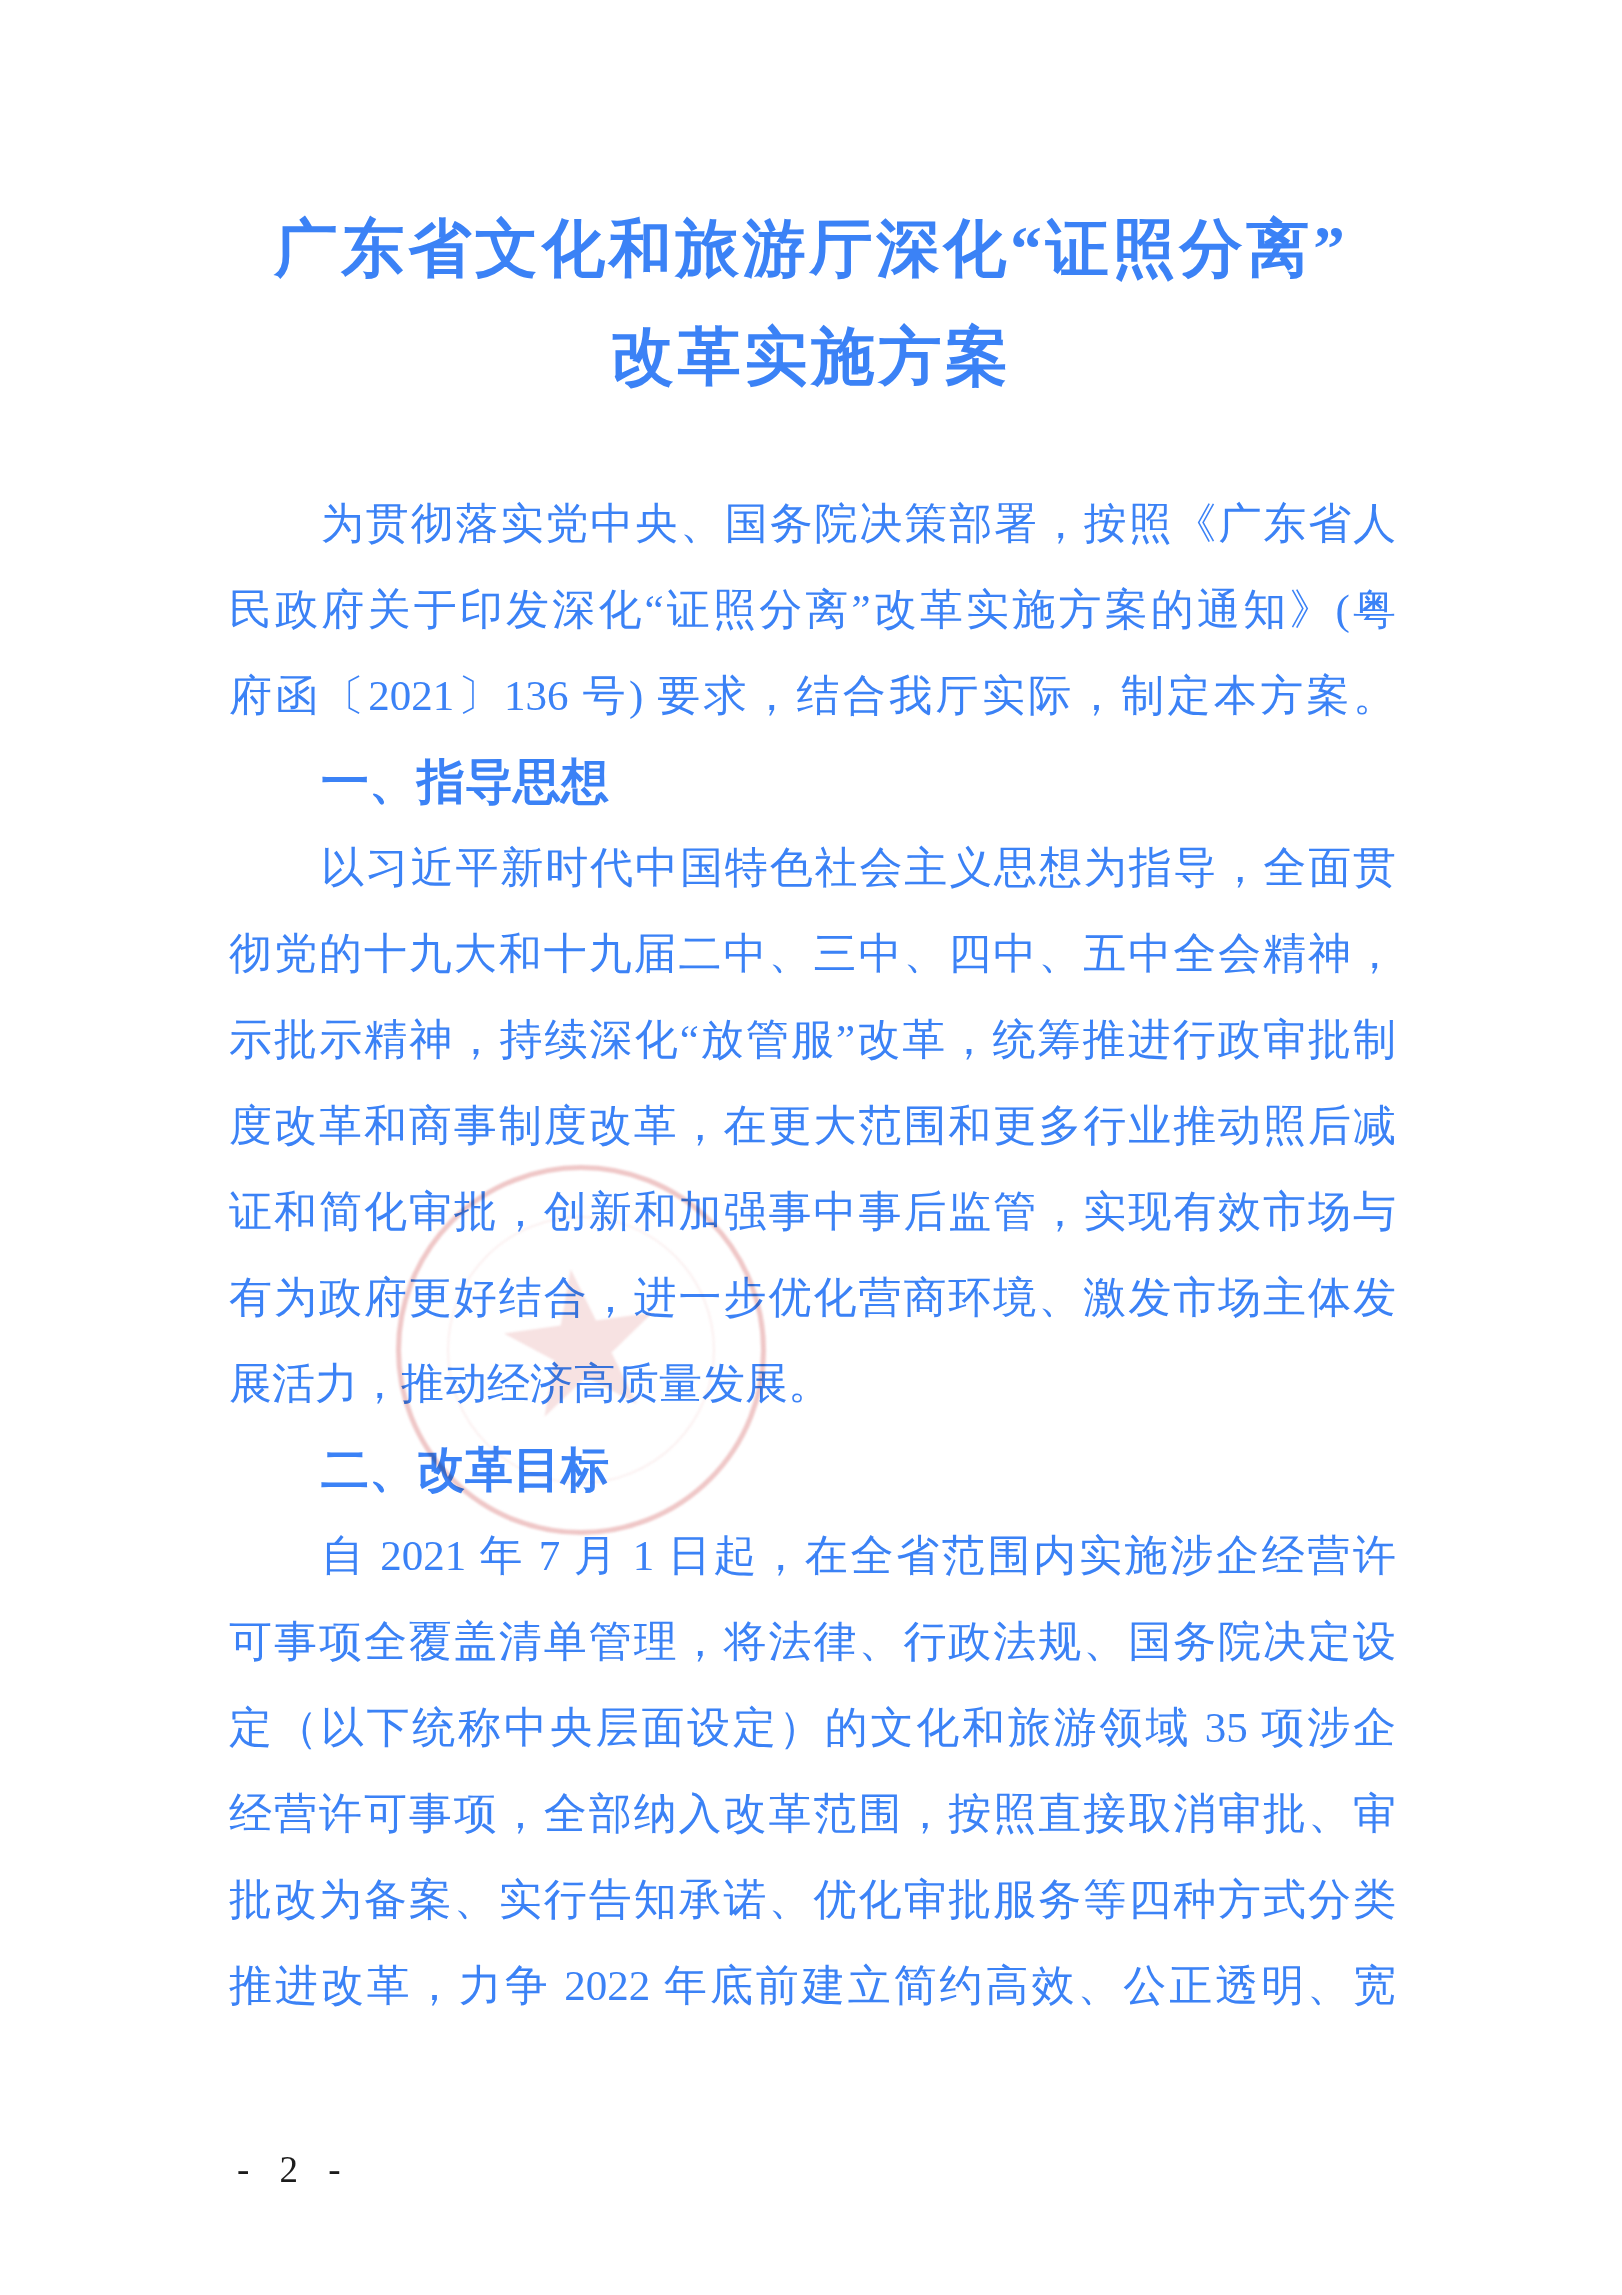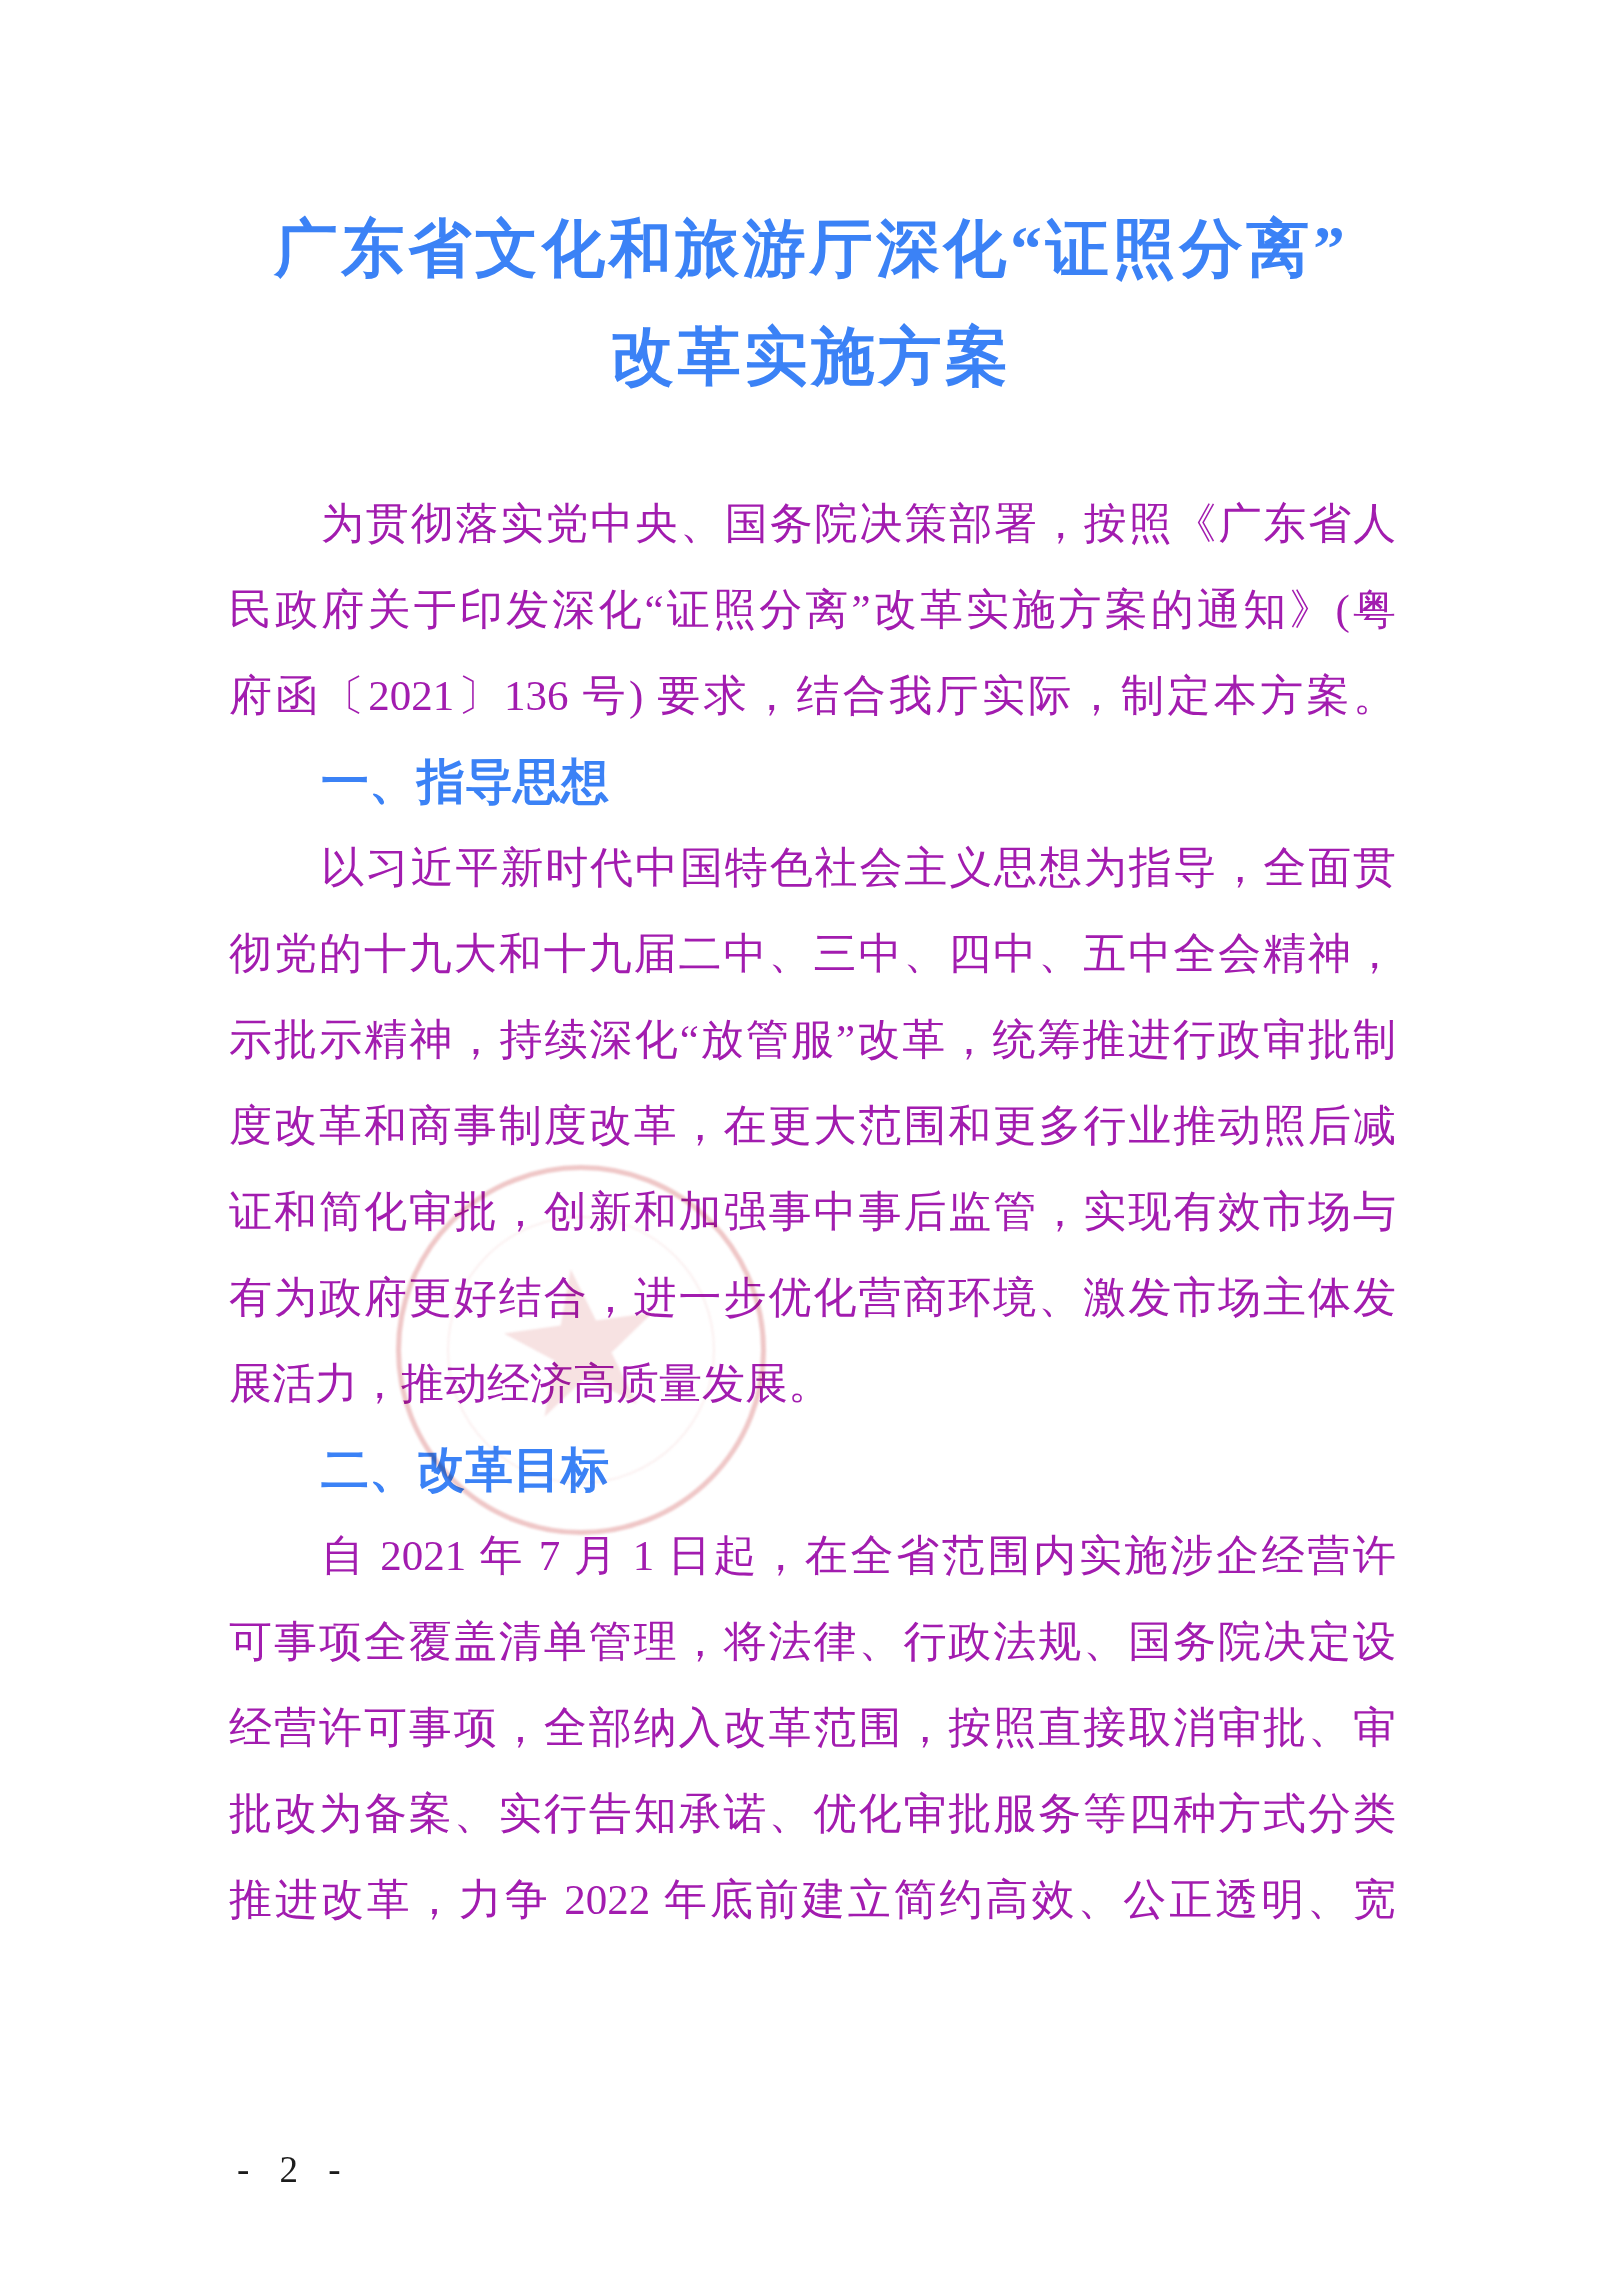--- a/index.html
+++ b/index.html
@@ -41,21 +41,21 @@
     width: 1167px;
   }
   .line {
     font-size: 43px;
     line-height: 86px;
     height: 86px;
     text-align: justify;
     text-align-last: justify;
     text-justify: inter-character;
     white-space: nowrap;
-    color: #a21caf;
+    color: #3b82f6;
   }
   .line.indent { padding-left: 92px; }
   .line.para-end {
     text-align: center;
     text-align-last: left;
   }
   .line.heading {
     font-family: "Liberation Sans", "DejaVu Sans", sans-serif;
     font-weight: 700;
     font-size: 48px;
@@ -126,20 +126,21 @@
     <div class="line indent">以习近平新时代中国特色社会主义思想为指导，全面贯</div>
     <div class="line">彻党的十九大和十九届二中、三中、四中、五中全会精神，</div>
     <div class="line">示批示精神，持续深化“放管服”改革，统筹推进行政审批制</div>
     <div class="line">度改革和商事制度改革，在更大范围和更多行业推动照后减</div>
     <div class="line">证和简化审批，创新和加强事中事后监管，实现有效市场与</div>
     <div class="line">有为政府更好结合，进一步优化营商环境、激发市场主体发</div>
     <div class="line para-end">展活力，推动经济高质量发展。</div>
     <div class="line heading">二、改革目标</div>
     <div class="line indent">自 2021 年 7 月 1 日起，在全省范围内实施涉企经营许</div>
     <div class="line">可事项全覆盖清单管理，将法律、行政法规、国务院决定设</div>
+    <div class="line">定（以下统称中央层面设定）的文化和旅游领域 35 项涉企</div>
     <div class="line">经营许可事项，全部纳入改革范围，按照直接取消审批、审</div>
     <div class="line">批改为备案、实行告知承诺、优化审批服务等四种方式分类</div>
     <div class="line">推进改革，力争 2022 年底前建立简约高效、公正透明、宽</div>
   </div>
 
   <div class="seal">
     <div class="seal-inner-arc"></div>
     <div class="seal-star">★</div>
   </div>
 

